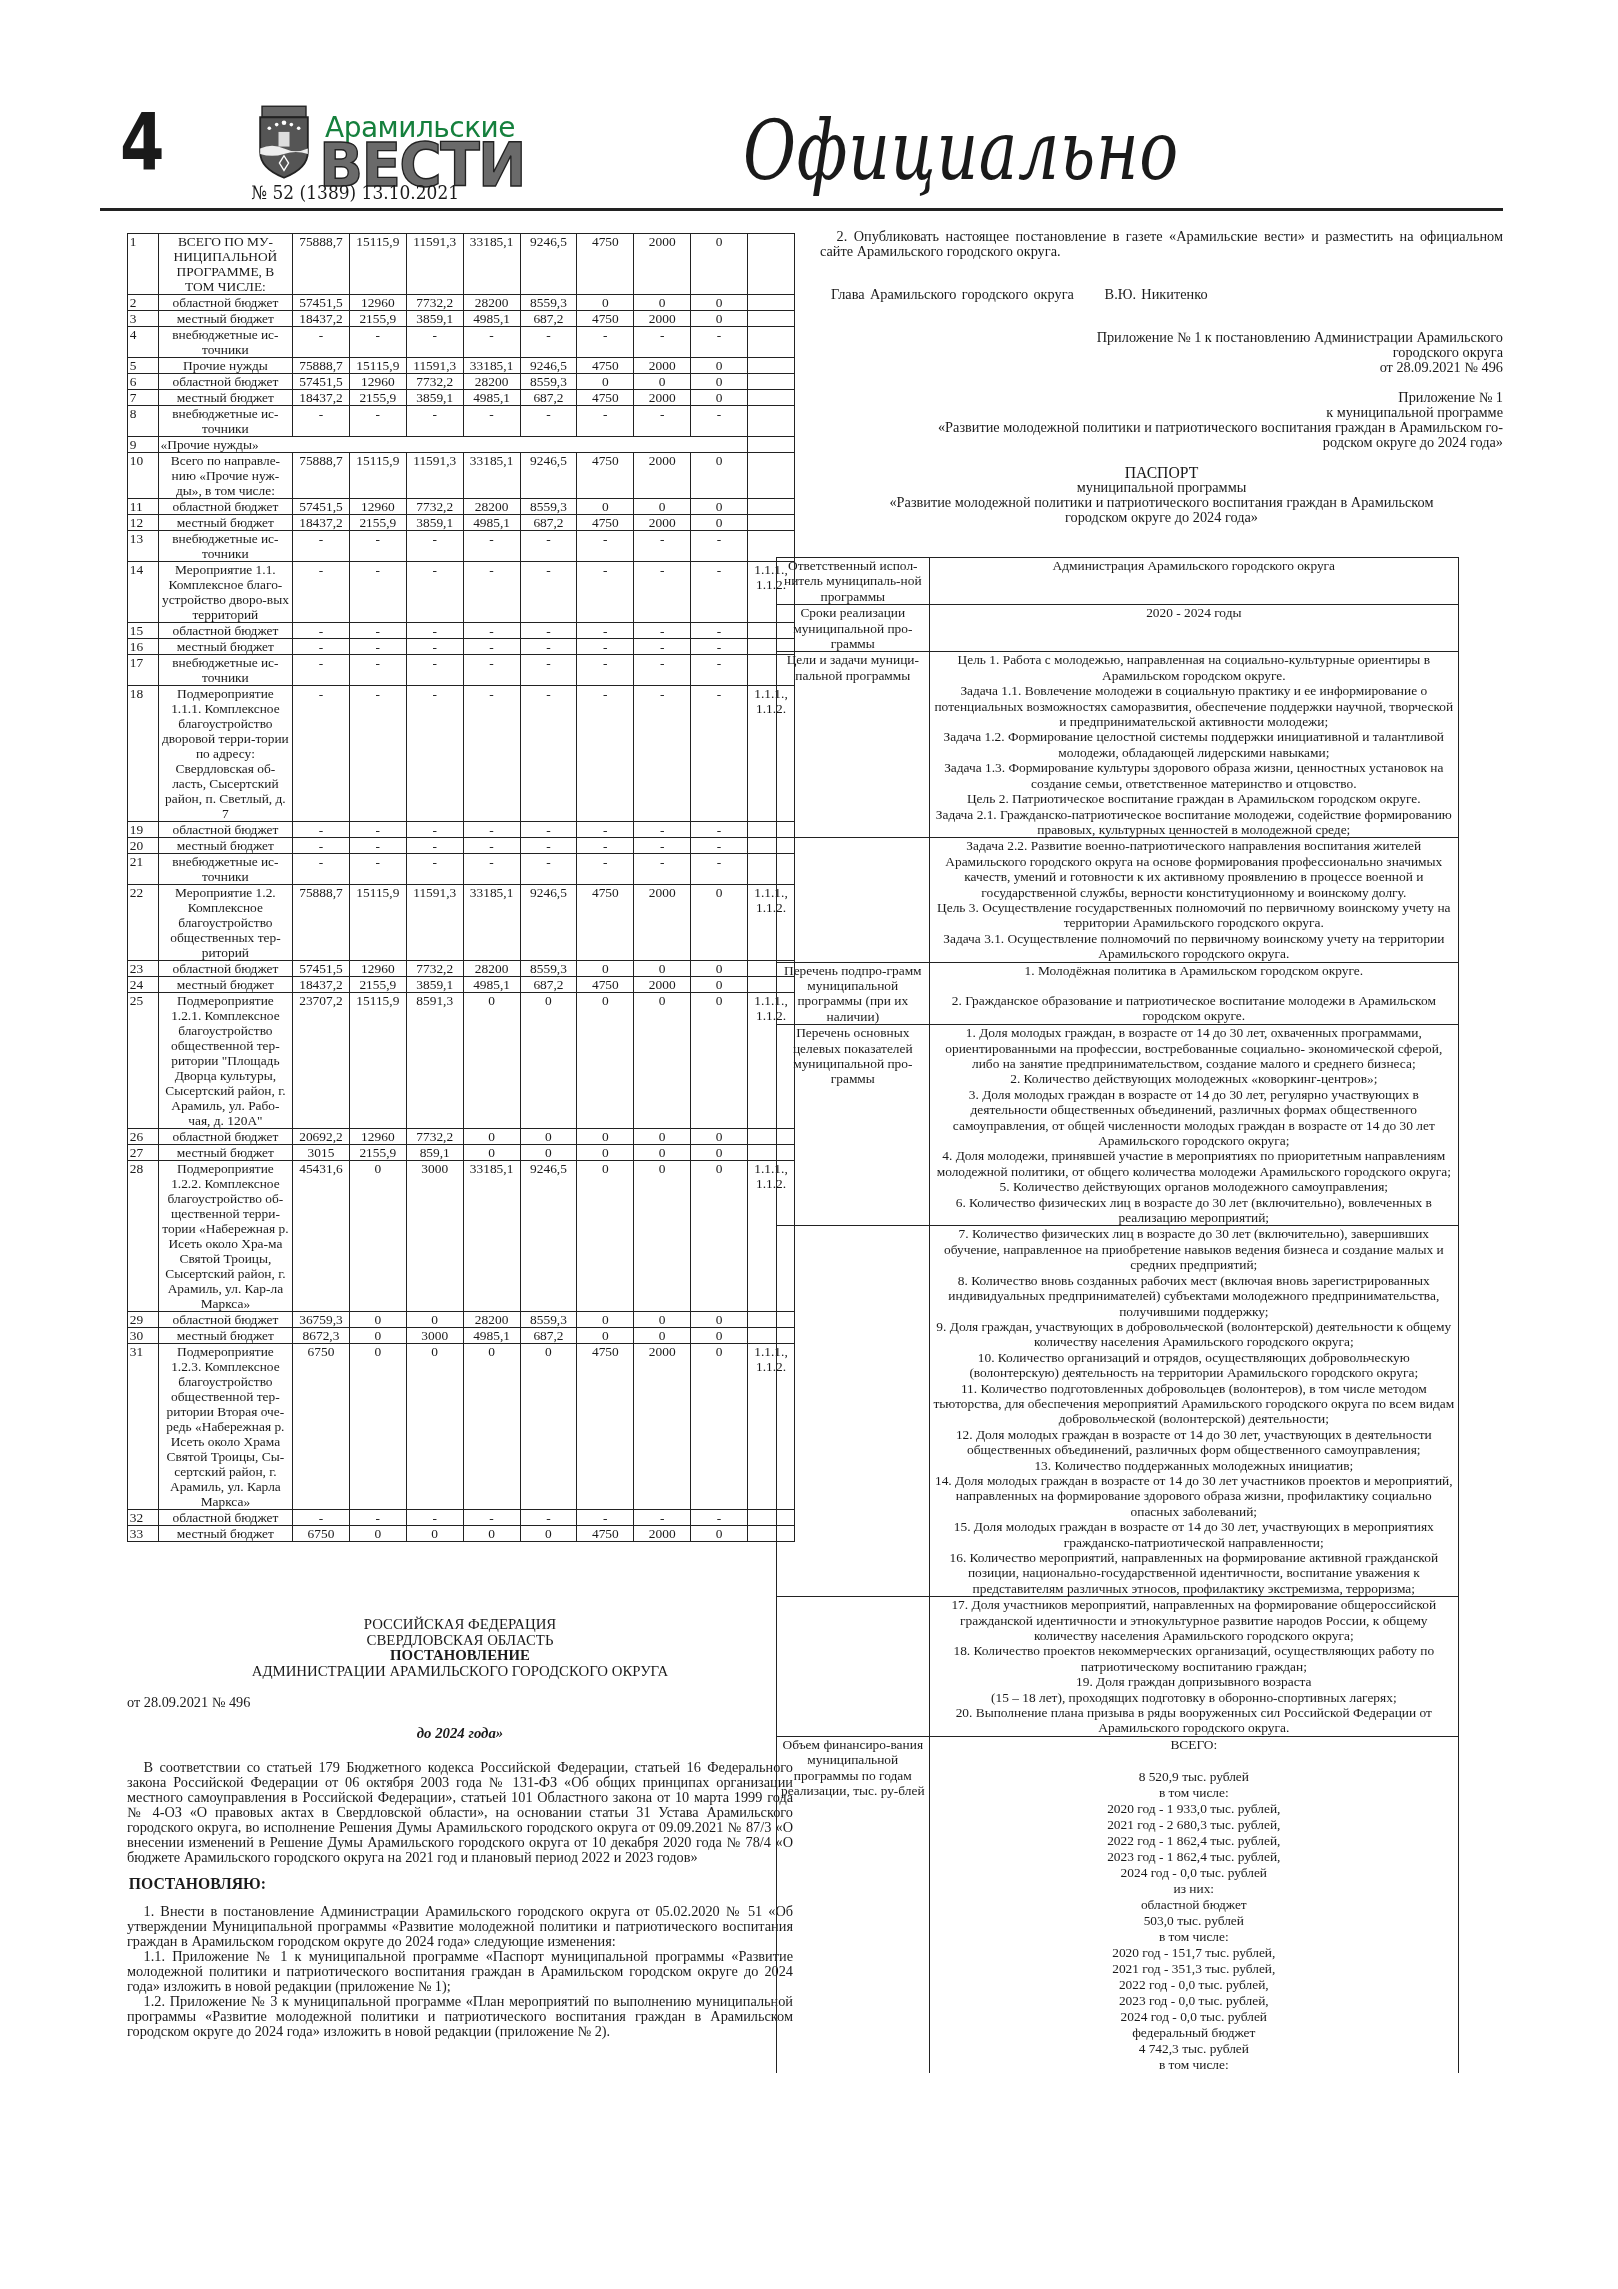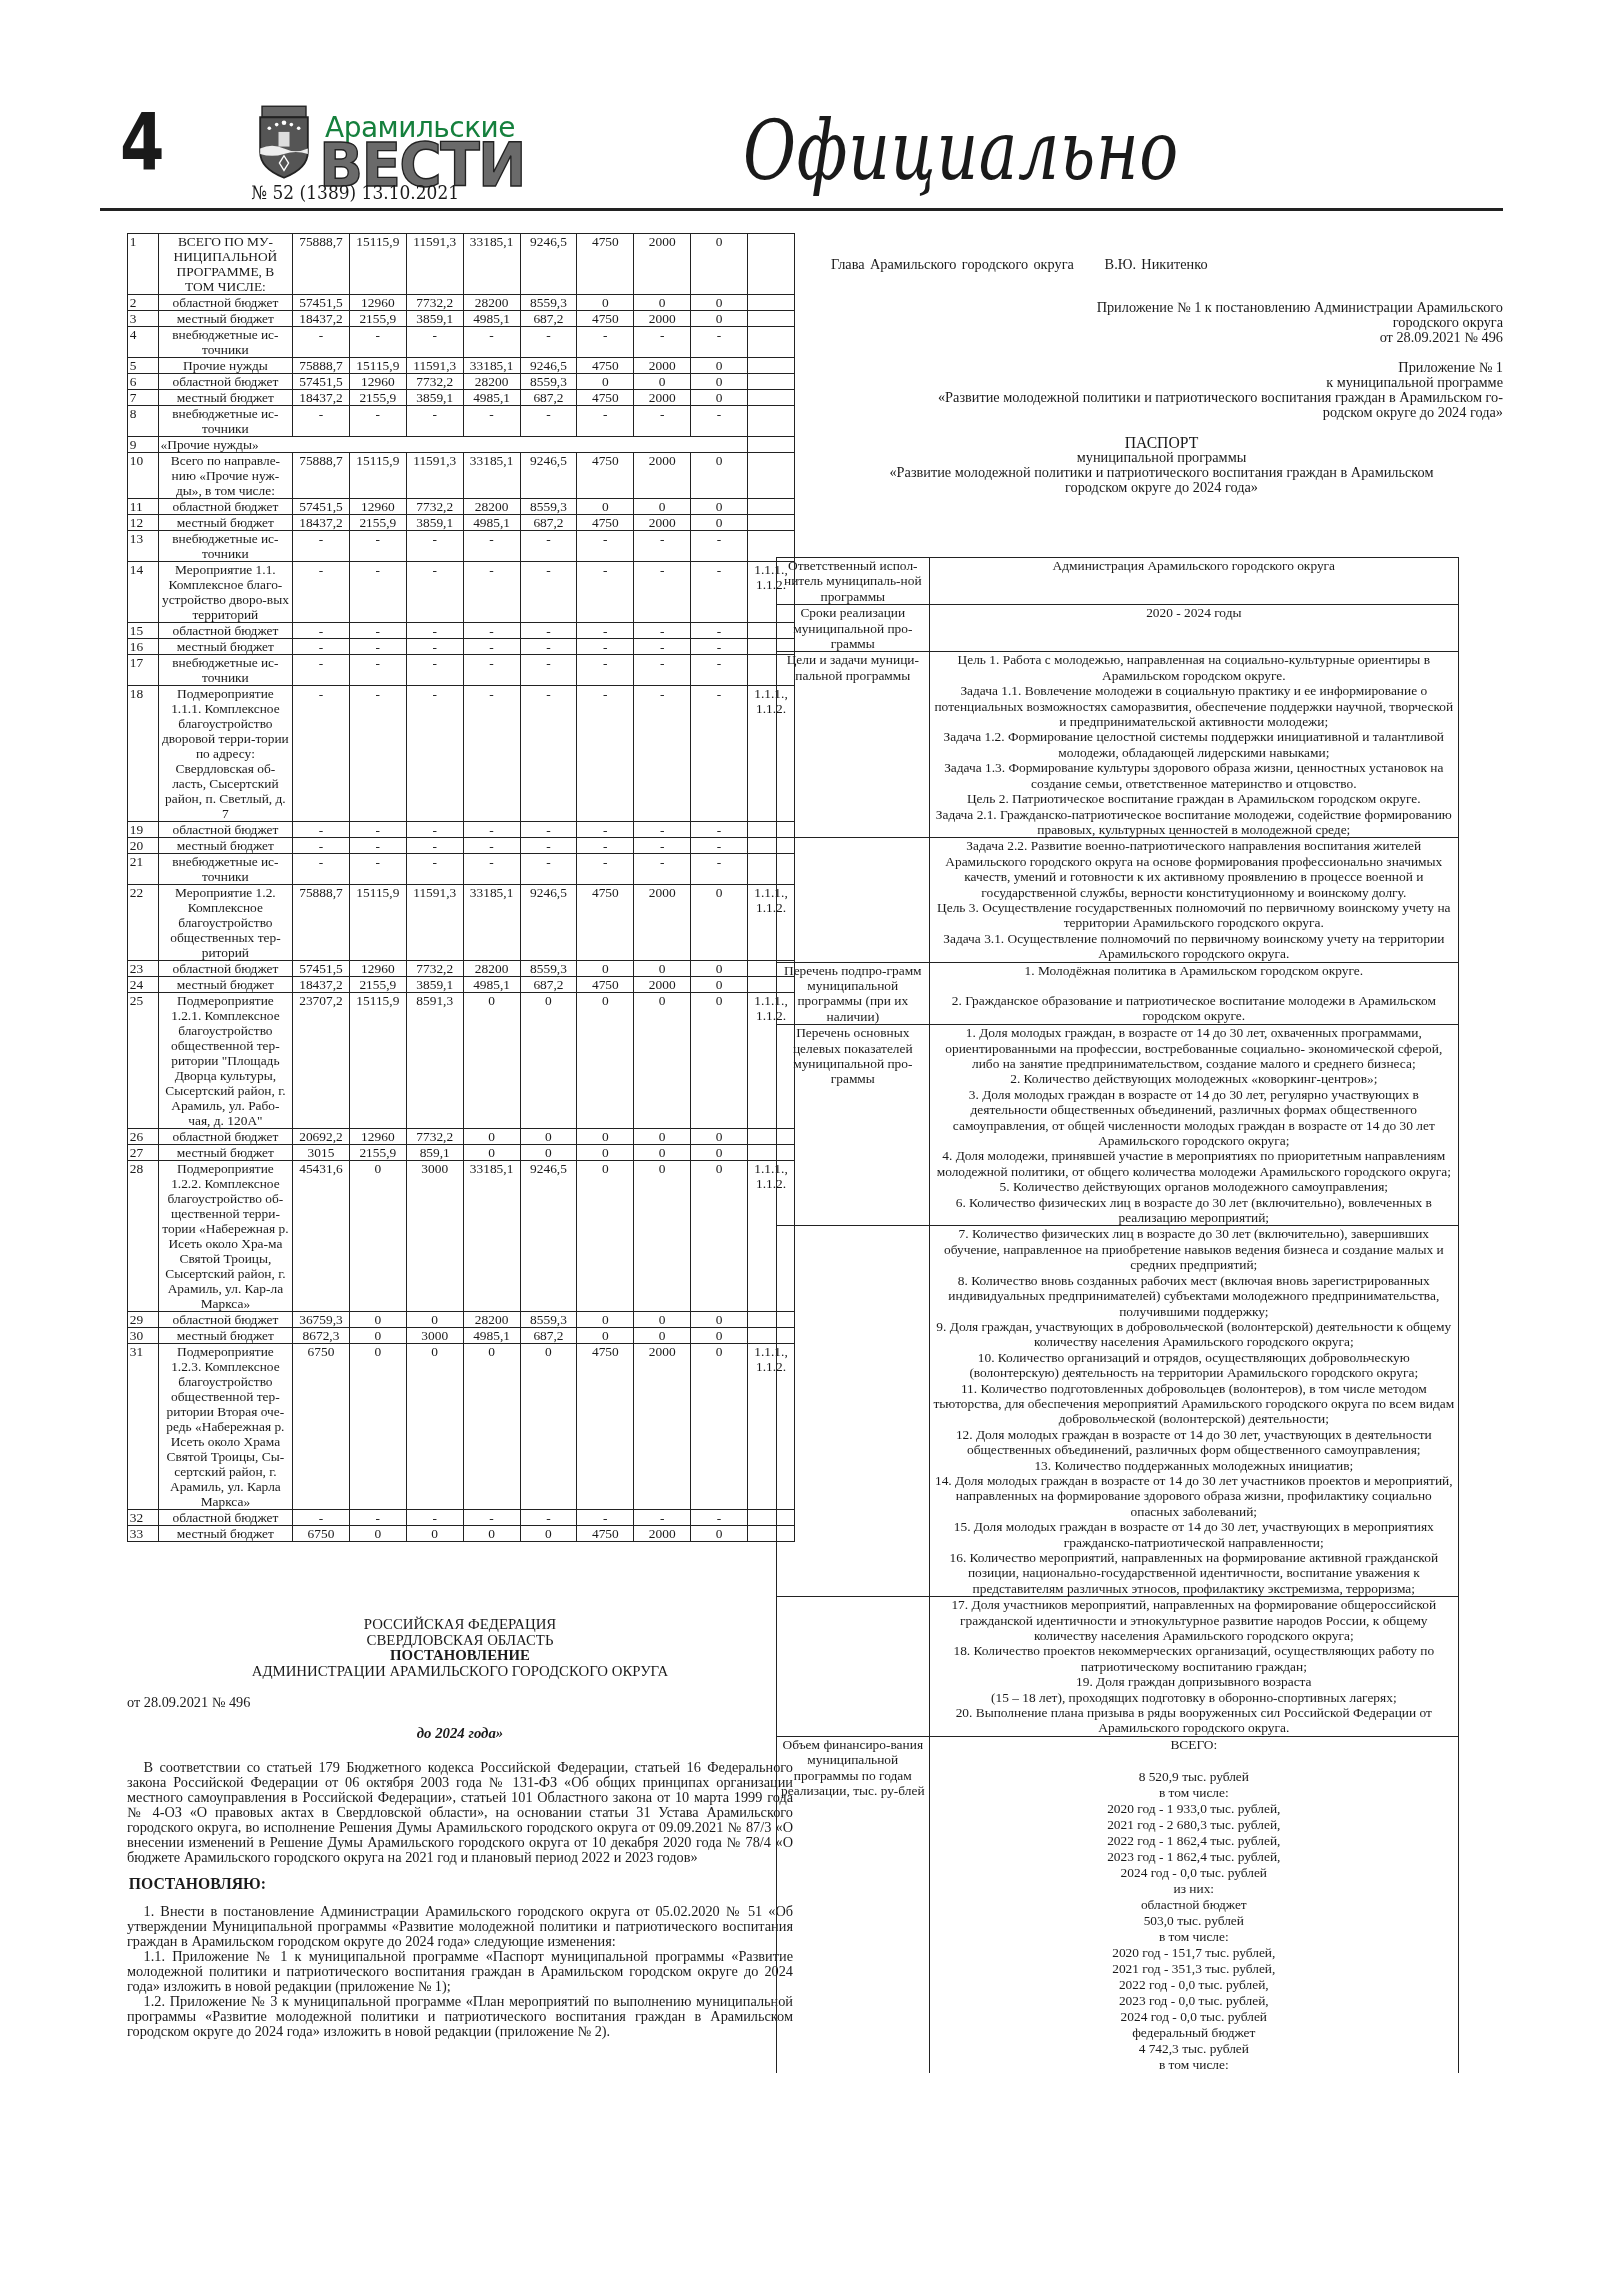--- a/index.html
+++ b/index.html
@@ -502,20 +502,21 @@
   <p class="p">В соответствии со статьей 179 Бюджетного кодекса Российской Федерации, статьей 16 Федерального закона Российской Федерации от 06 октября 2003 года № 131-ФЗ «Об общих принципах организации местного самоуправления в Российской Федерации», статьей 101 Областного закона от 10 марта 1999 года № 4-ОЗ «О правовых актах в Свердловской области», на основании статьи 31 Устава Арамильского городского округа, во исполнение Решения Думы Арамильского городского округа от 09.09.2021 № 87/3 «О внесении изменений в Решение Думы Арамильского городского округа от 10 декабря 2020 года № 78/4 «О бюджете Арамильского городского округа на 2021 год и плановый период 2022 и 2023 годов»</p>
   <div style="height:11px"></div>
   <div class="b" style="font-size:15.7px; padding-left:1.8px;">ПОСТАНОВЛЯЮ:</div>
   <div style="height:13px"></div>
   <p class="p">1. Внести в постановление Администрации Арамильского городского округа от 05.02.2020 № 51 «Об утверждении Муниципальной программы «Развитие молодежной политики и патриотического воспитания граждан в Арамильском городском округе до 2024 года» следующие изменения:</p>
   <p class="p">1.1. Приложение № 1 к муниципальной программе «Паспорт муниципальной программы «Развитие молодежной политики и патриотического воспитания граждан в Арамильском городском округе до 2024 года» изложить в новой редакции (приложение № 1);</p>
   <p class="p">1.2. Приложение № 3 к муниципальной программе «План мероприятий по выполнению муниципальной программы «Развитие молодежной политики и патриотического воспитания граждан в Арамильском городском округе до 2024 года» изложить в новой редакции (приложение № 2).</p>
 </div>
 
 <div class="right-top">
+  <p class="p">2. Опубликовать настоящее постановление в газете «Арамильские вести» и разместить на официальном сайте Арамильского городского округа.</p>
   <div style="height:28px"></div>
   <div style="padding-left:11px; word-spacing:1.8px;">
     <span>Глава Арамильского городского округа</span>
     <span style="display:inline-block;width:20px;"></span>
     <span>В.Ю. Никитенко</span>
   </div>
   <div style="height:28px"></div>
   <div class="right-align">
     <div>Приложение № 1 к постановлению Администрации Арамильского</div>
     <div>городского округа</div>

